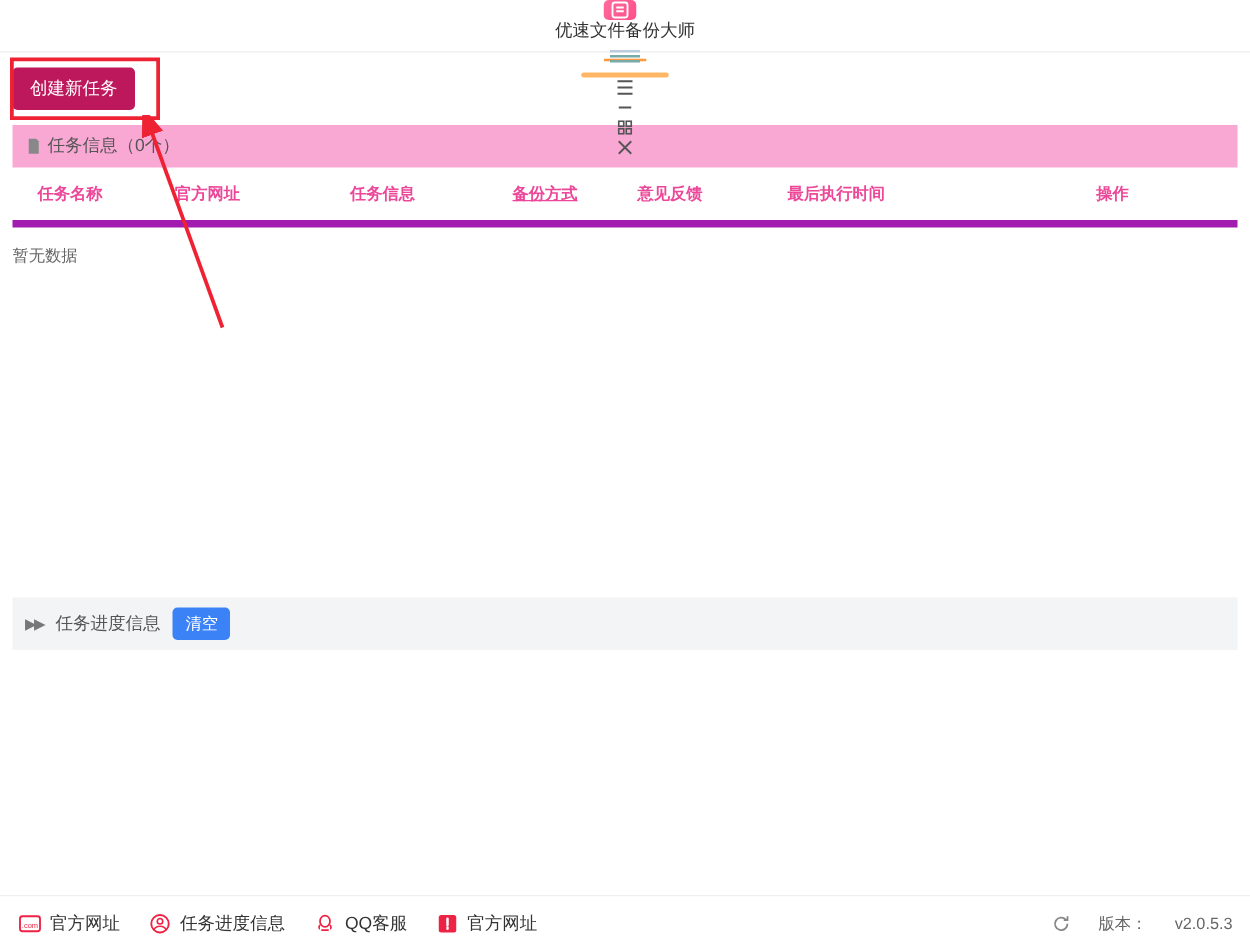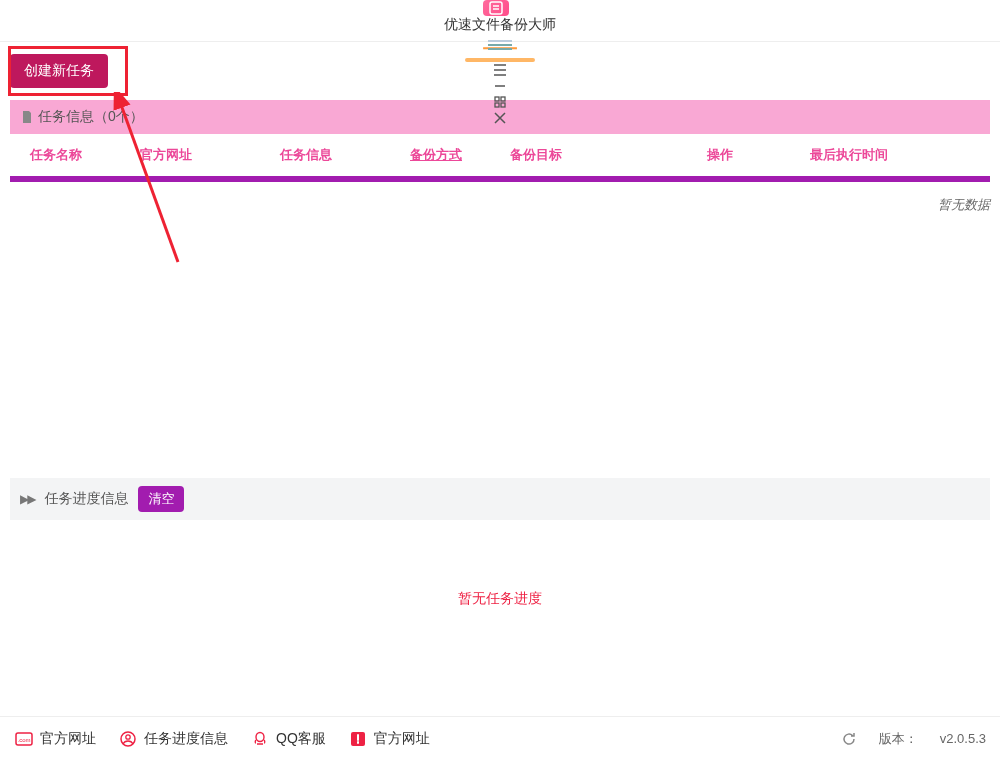--- a/index.html
+++ b/index.html
@@ -27,27 +27,27 @@
     .tbl-head { display: flex; padding: 12px 10px; font-size: 13px; color: #ec4899; border-bottom: 6px solid #a21caf; }
     .th { font-weight: bold; }
     .c1 { width: 120px; padding-left: 10px; }
     .c2 { width: 140px; }
     .c3 { width: 130px; }
     .c4 { width: 100px; text-decoration: underline; }
     .c5 { width: 120px; }
     .c6 { width: 170px; }
     .c7 { flex: 1; text-align: center; }
 
-    .empty-row { text-align: right; padding: 14px 0 12px; font-size: 13px; color: #666; font-style: italic; }
+    .empty-row { text-align: left; padding: 14px 0 12px; font-size: 13px; color: #666; }
 
     .gap-fill { height: 240px; }
 
     .section2 { margin: 12px 10px 0; }
     .section2-head { background: #f3f4f5; padding: 8px 10px; font-size: 14px; color: #555; display: flex; align-items: center; gap: 10px; }
-    .clear-btn { background: #a21caf; color: #fff; border: none; border-radius: 4px; padding: 4px 10px; font-size: 13px; cursor: pointer; }
+    .clear-btn { background: #3b82f6; color: #fff; border: none; border-radius: 4px; padding: 4px 10px; font-size: 13px; cursor: pointer; }
     .ff-icon { color: #777; font-size: 12px; letter-spacing: -2px; }
 
     .empty-progress { text-align: center; padding: 70px 0 80px; font-size: 14px; color: #e24; }
 
     .footer { position: absolute; bottom: 0; left: 0; right: 0; height: 44px; border-top: 1px solid #eee; display: flex; align-items: center; padding: 0 14px; gap: 22px; font-size: 14px; }
     .flink { display: flex; align-items: center; gap: 6px; color: #333; cursor: pointer; }
     .ficon-box { width: 20px; height: 20px; display: flex; align-items: center; justify-content: center; color: #e24; }
     .footer-spacer { flex: 1; }
     .version-wrap { display: flex; align-items: center; gap: 22px; color: #666; font-size: 13px; }
     .refresh-ic { color: #888; }
@@ -115,35 +115,34 @@
           <path d="M3 1h6l2 2v10H3z" fill="#888"></path>
         </svg>
     </span>
     <span>任务信息（0个）</span>
   </div>
   <div class="tbl-head">
     <div class="th c1">任务名称</div>
     <div class="th c2">官方网址</div>
     <div class="th c3">任务信息</div>
     <div class="th c4">备份方式</div>
-    <div class="th c5">备份目标</div>
+    <div class="th c5">意见反馈</div>
+    <div class="th c6">最后执行时间</div>
     <div class="th c7">操作</div>
-    <div class="th c6">最后执行时间</div>
   </div>
   <div class="empty-row">暂无数据</div>
   <div class="gap-fill"></div>
 </div>
 
 <div class="section2">
   <div class="section2-head">
     <span class="ff-icon">▶▶</span>
     <span>任务进度信息</span>
     <button class="clear-btn">清空</button>
   </div>
-  <div class="empty-progress">暂无任务进度</div>
 </div>
 
 <div class="footer">
   <div class="flink">
     <span class="ficon-box">
       <svg width="18" height="18" viewBox="0 0 18 18">
           <rect x="1" y="3" width="16" height="12" rx="2" fill="none" stroke="#e24" stroke-width="1.5"></rect>
           <text x="9" y="12" text-anchor="middle" font-size="6" fill="#e24">.com</text>
         </svg>
     </span>

